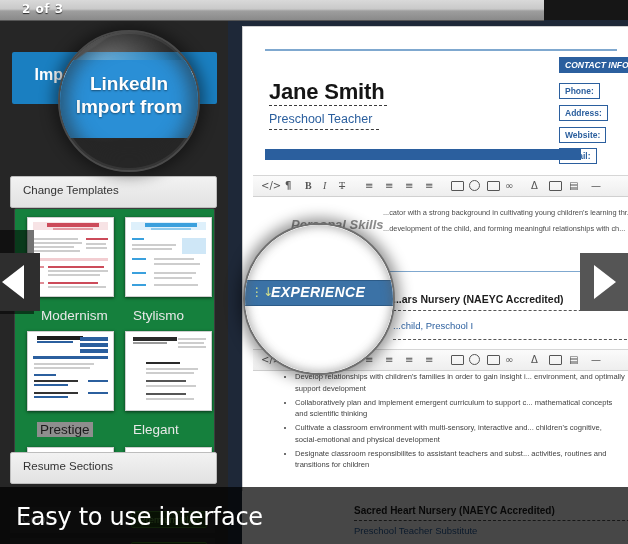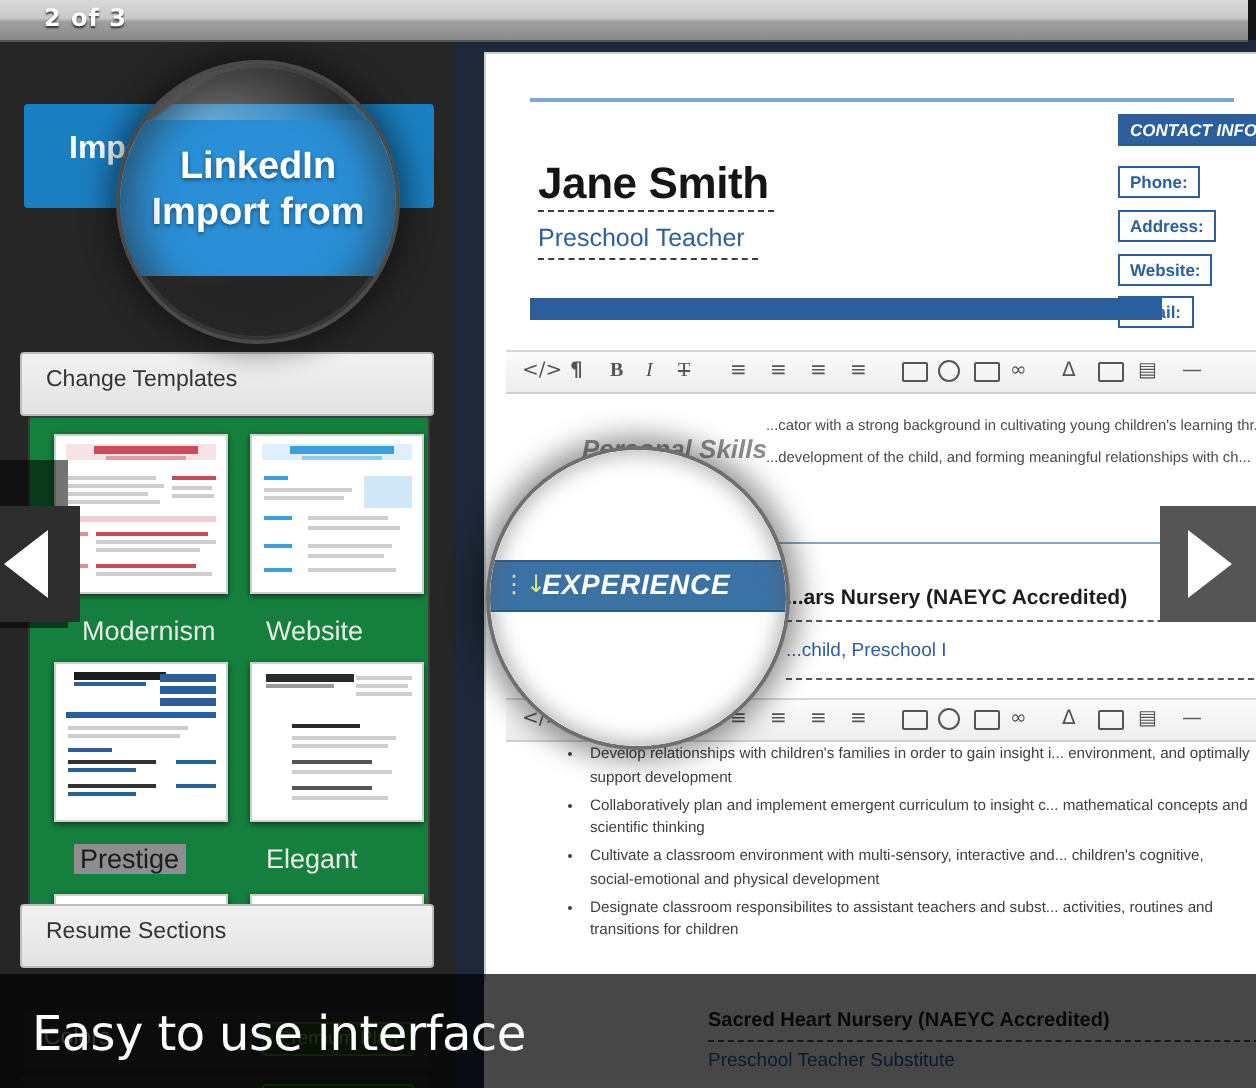--- a/index.html
+++ b/index.html
@@ -1,21 +1,21 @@
 <!DOCTYPE html>
 <html><head>
 <meta charset="utf-8">
 <style>
   html,body{margin:0;padding:0;background:#000;}
   body{width:628px;height:544px;overflow:hidden;position:relative;
        font-family:"Liberation Sans",sans-serif;}
   #stage{position:absolute;inset:0;width:628px;height:544px;overflow:hidden;background:#161616;}
 
   
-  #counter-bar{position:absolute;left:0;top:0;width:624px;height:20px;
+  #counter-bar{position:absolute;left:0;top:0;width:544px;height:20px;
     background:linear-gradient(to bottom,#d9d9d9 0%,#c9c9c9 45%,#9e9e9e 55%,#8a8a8a 100%);
     border-bottom:1px solid #555;}
   #counter-bar .cnt{position:absolute;left:22px;top:2px;color:#fff;font-size:12px;font-weight:bold;
     letter-spacing:.5px;text-shadow:0 1px 1px rgba(0,0,0,.7);font-family:"DejaVu Sans",sans-serif;}
 
   
   #left-panel{position:absolute;left:0;top:20px;width:228px;height:524px;background:#2b2b2b;}
   #left-inner{position:absolute;left:0;top:0;width:228px;height:524px;background:#262626;}
 
   #linkedin-btn{position:absolute;left:12px;top:32px;width:205px;height:52px;
@@ -196,21 +196,21 @@
         <div class="tb-box" style="left:234px;"></div>
         <span class="tb-ico" style="left:252px;">∞</span>
         <span class="tb-ico" style="left:278px;">Δ</span>
         <div class="tb-box" style="left:296px;"></div>
         <span class="tb-ico" style="left:316px;">▤</span>
         <span class="tb-ico" style="left:338px;">—</span>
       </div>
 
       <ul class="bullets" style="top:344px;left:38px;padding-left:14px;margin:0;">
         <li>Develop relationships with children's families in order to gain insight i... environment, and optimally support development</li>
-        <li>Collaboratively plan and implement emergent curriculum to insight c... mathematical concepts and scientific thinking</li>
+        <li>Collaboratively plan and implement emergent curriculum to support c... mathematical concepts and scientific thinking</li>
         <li>Cultivate a classroom environment with multi-sensory, interactive and... children's cognitive, social-emotional and physical development</li>
         <li>Designate classroom responsibilites to assistant teachers and subst... activities, routines and transitions for children</li>
       </ul>
     </div>
 
     <div id="doc-bottom">
       <div class="bt1">Sacred Heart Nursery (NAEYC Accredited)</div>
       <div class="dashline" style="left:112px;top:29px;width:276px;border-top-color:#555;"></div>
       <div class="bt2">Preschool Teacher Substitute</div>
     </div>
@@ -262,21 +262,21 @@
           <div class="tline" style="left:6px;top:40px;width:14px;background:#3aa0dd;"></div>
           <div class="tline" style="left:28px;top:40px;width:40px;"></div>
             <div class="tline" style="left:28px;top:45px;width:46px;"></div>
           <div class="tline" style="left:6px;top:54px;width:14px;background:#3aa0dd;"></div>
           <div class="tline" style="left:28px;top:54px;width:42px;"></div>
             <div class="tline" style="left:28px;top:59px;width:38px;"></div>
           <div class="tline" style="left:6px;top:66px;width:14px;background:#3aa0dd;"></div>
           <div class="tline" style="left:28px;top:66px;width:44px;"></div>
         </div>
         <div class="tname" style="left:26px;top:99px;">Modernism</div>
-        <div class="tname" style="left:118px;top:99px;">Website</div>
+        <div class="tname" style="left:118px;top:99px;">Stylismo</div>
 
         <div class="thumb" style="left:12px;top:122px;">
           <div class="hdr" style="top:3px;">
               <b style="background:#1d1d1d;width:46px;margin-left:4px;"></b>
               <b style="background:#2b5f9e;width:36px;margin-left:4px;height:2px;"></b>
             </div>
           <div class="tline" style="left:52px;top:5px;width:28px;background:#2b5f9e;height:4px;"></div>
           <div class="tline" style="left:52px;top:11px;width:28px;background:#2b5f9e;height:4px;"></div>
           <div class="tline" style="left:52px;top:17px;width:28px;background:#2b5f9e;height:4px;"></div>
           <div class="accentbar" style="top:24px;background:#2b5f9e;height:3px;"></div>

